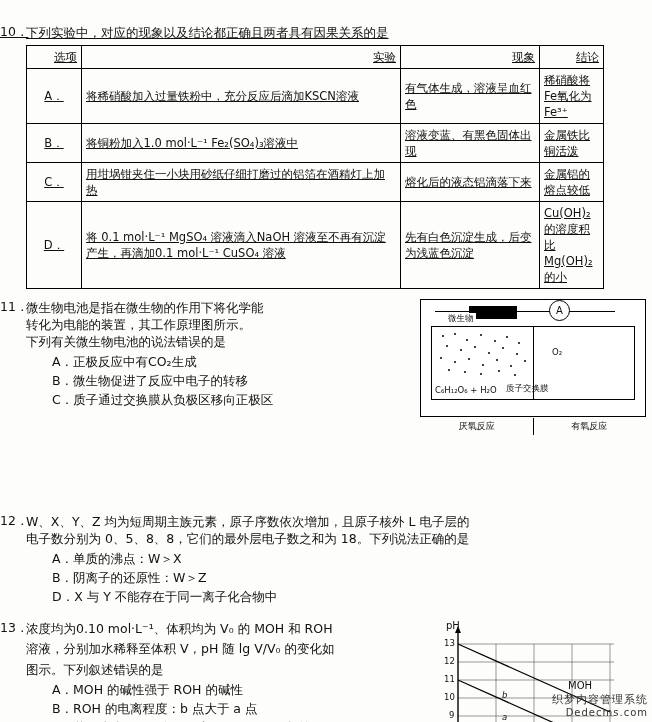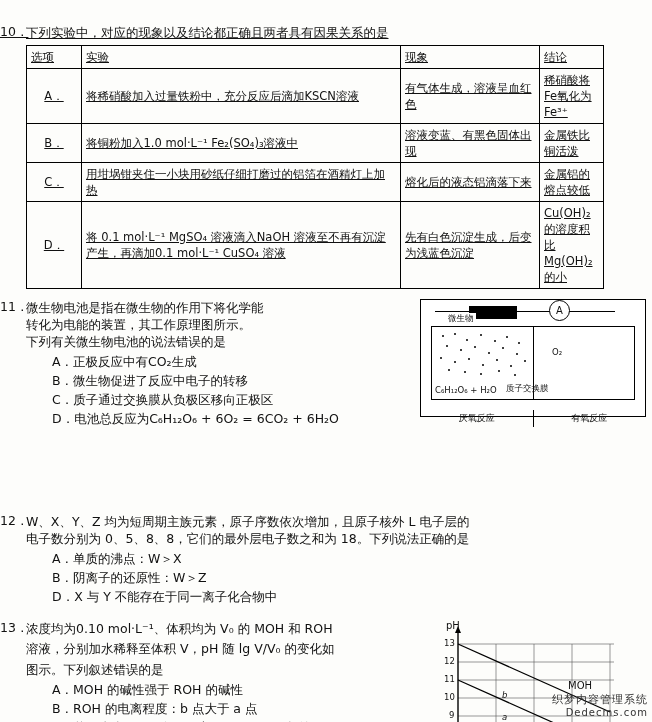--- a/index.html
+++ b/index.html
@@ -18,21 +18,21 @@
   .qnum{width:26px;flex:none;font-size:12.5px;}
   .qbody{flex:1;}
   .stem{font-size:12.5px;line-height:17px;}
   .opts{margin-top:2px;}
   .opt{font-size:12.5px;line-height:19px;padding-left:26px;}
   .indent{padding-left:26px;}
 
   
   table.exp{border-collapse:collapse;width:578px;margin:4px 0 0 26px;table-layout:fixed;}
   table.exp td,table.exp th{border:1px solid #000;padding:3px 4px;font-size:11.5px;line-height:16px;vertical-align:middle;}
-  table.exp th{text-align:left;font-weight:normal;}
+  table.exp th{text-align:right;font-weight:normal;}
   .c-opt{width:46px;text-align:center;}
   .c-exp{width:310px;}
   .c-con{width:auto;}
   .cell-center{text-align:center;}
 
   
   .fig11{position:absolute;right:6px;top:0;width:224px;border:1px solid #000;background:#fff;}
   .fig11 .inner{position:relative;height:116px;}
   .wirebox{position:relative;height:26px;}
   .resistor{position:absolute;left:48px;top:6px;width:46px;height:11px;border:1px solid #000;background:#000;}
@@ -103,21 +103,20 @@
     <div class="qline">
       <div class="qnum">11．</div>
       <div class="qbody" style="width:370px;">
         <div class="stem">微生物电池是指在微生物的作用下将化学能</div>
         <div class="stem">转化为电能的装置，其工作原理图所示。</div>
         <div class="stem">下列有关微生物电池的说法错误的是</div>
         <div class="opts">
           <div class="opt">A．正极反应中有CO₂生成</div>
           <div class="opt">B．微生物促进了反应中电子的转移</div>
           <div class="opt">C．质子通过交换膜从负极区移向正极区</div>
-          <div class="opt">D．电池总反应为C₆H₁₂O₆ + 6O₂ = 6CO₂ + 6H₂O</div>
         </div>
       </div>
     </div>
 
     <div class="fig11">
       <div class="inner">
         <div class="wirebox">
           <div class="wire-h"></div>
           <div class="resistor"></div>
           <div class="ammeter">A</div>
@@ -149,21 +148,21 @@
             <i style="left:28px;top:40px"></i>
               <i style="left:44px;top:42px"></i>
               <i style="left:62px;top:39px"></i>
             <i style="left:78px;top:43px"></i>
           </div>
           <div class="lbl" style="left:14px;top:-14px;background:#fff;padding:0 2px;">微生物</div>
           <div class="lbl" style="left:3px;bottom:4px;">C₆H₁₂O₆ + H₂O</div>
           <div class="lbl" style="left:120px;top:20px;text-align:center;">O₂</div>
           <div class="lbl" style="left:74px;bottom:4px;">质子交换膜</div>
         </div>
-        <div class="botlabels" style="margin-top:10px;border-top:none;">
+        <div class="botlabels" style="margin-top:18px;border-top:none;">
           <div>厌氧反应</div>
           <div>有氧反应</div>
         </div>
       </div>
     </div>
   </div>
 
   <div class="q" style="margin-top:74px;">
     <div class="qline">
       <div class="qnum">12．</div>

